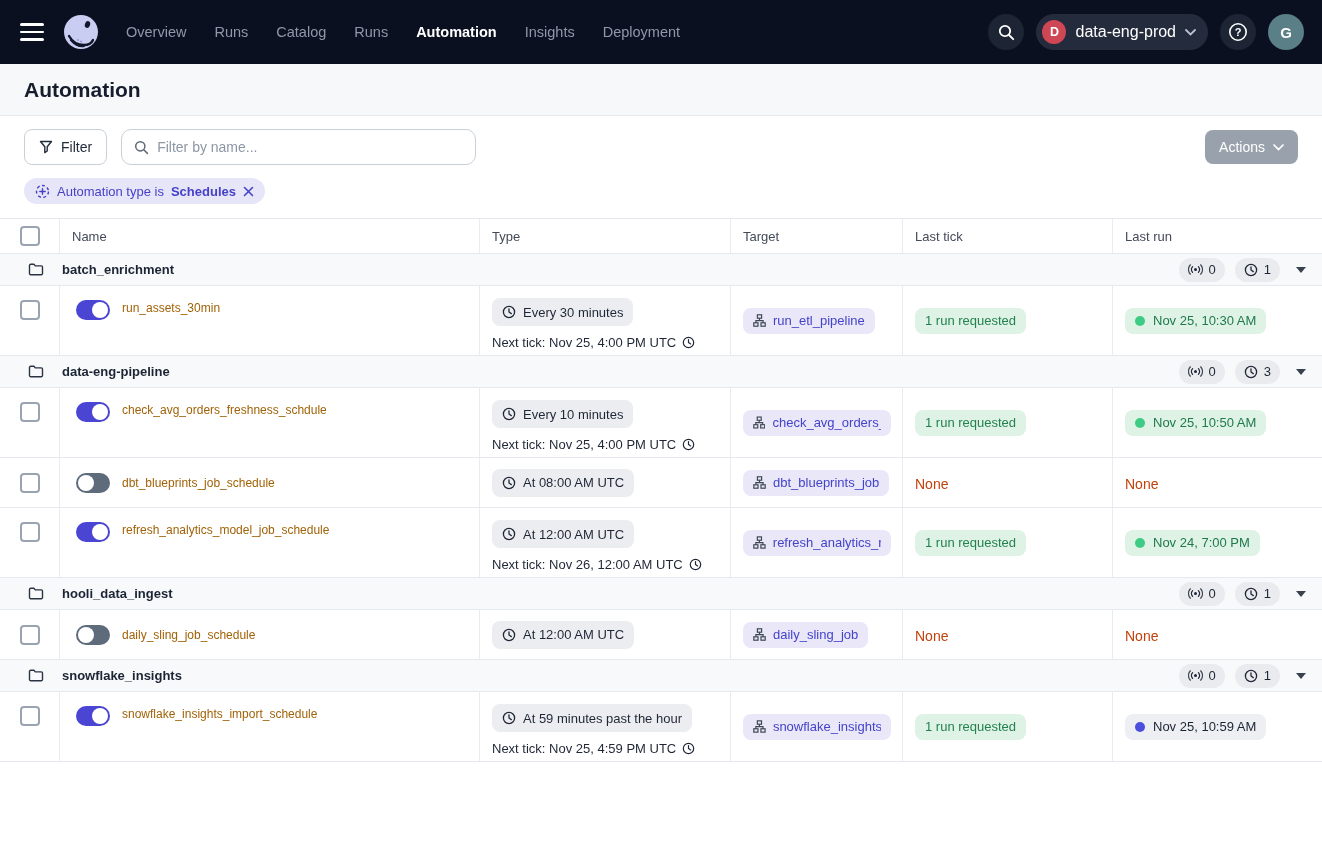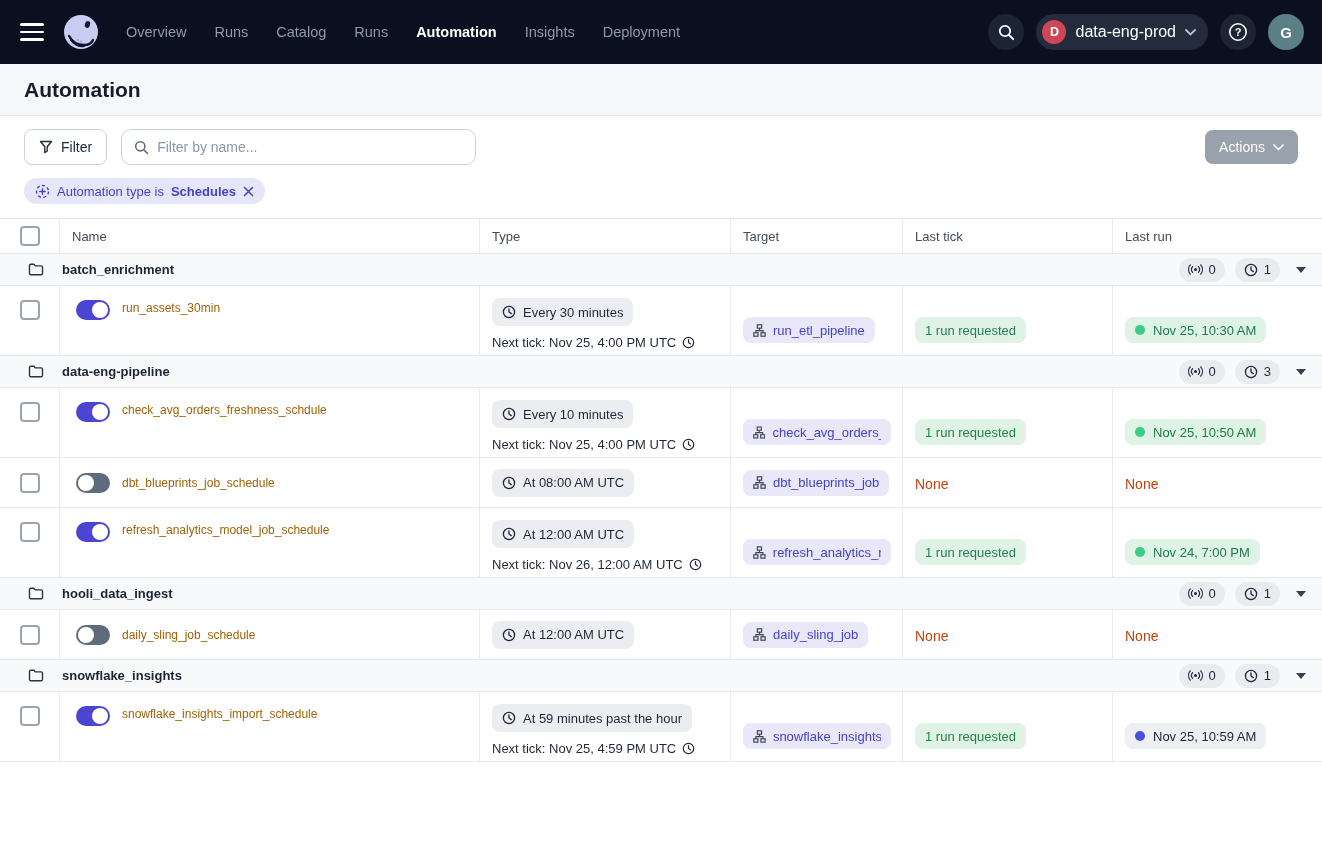--- a/index.html
+++ b/index.html
@@ -74,21 +74,21 @@
   .run-pill { display:inline-flex; align-items:center; gap:8px; height:26px; border-radius:8px; padding:0 10px; font-size:13px; cursor:pointer; white-space:nowrap; }
   .run-pill.green { background:#dff2e6; color:#1e7a4c; }
   .run-pill.blue { background:#edeff3; color:#1b2433; }
   .run-dot { width:10px; height:10px; border-radius:50%; flex:0 0 auto; }
   .run-pill.green .run-dot { background:#3ecb84; }
   .run-pill.blue .run-dot { background:#4a4fdd; }
   .none-text { font-size:14px; color:#c2410c; padding-top:2px; }
   .short .cell { display:flex; align-items:center; padding-top:0; padding-bottom:0; }
   .short .cell-check { padding-top:0; }
   .short .name-cell { padding-top:0; align-items:center; }
-  .tall .cell.simple { display:flex; align-items:flex-end; }
+  .tall .cell.simple { display:flex; align-items:center; }
   svg { display:block; }
 </style>
 </head>
 <body>
 
 <div class="topnav">
   <div class="hamburger">
       <span></span>
       <span></span>
       <span></span>

